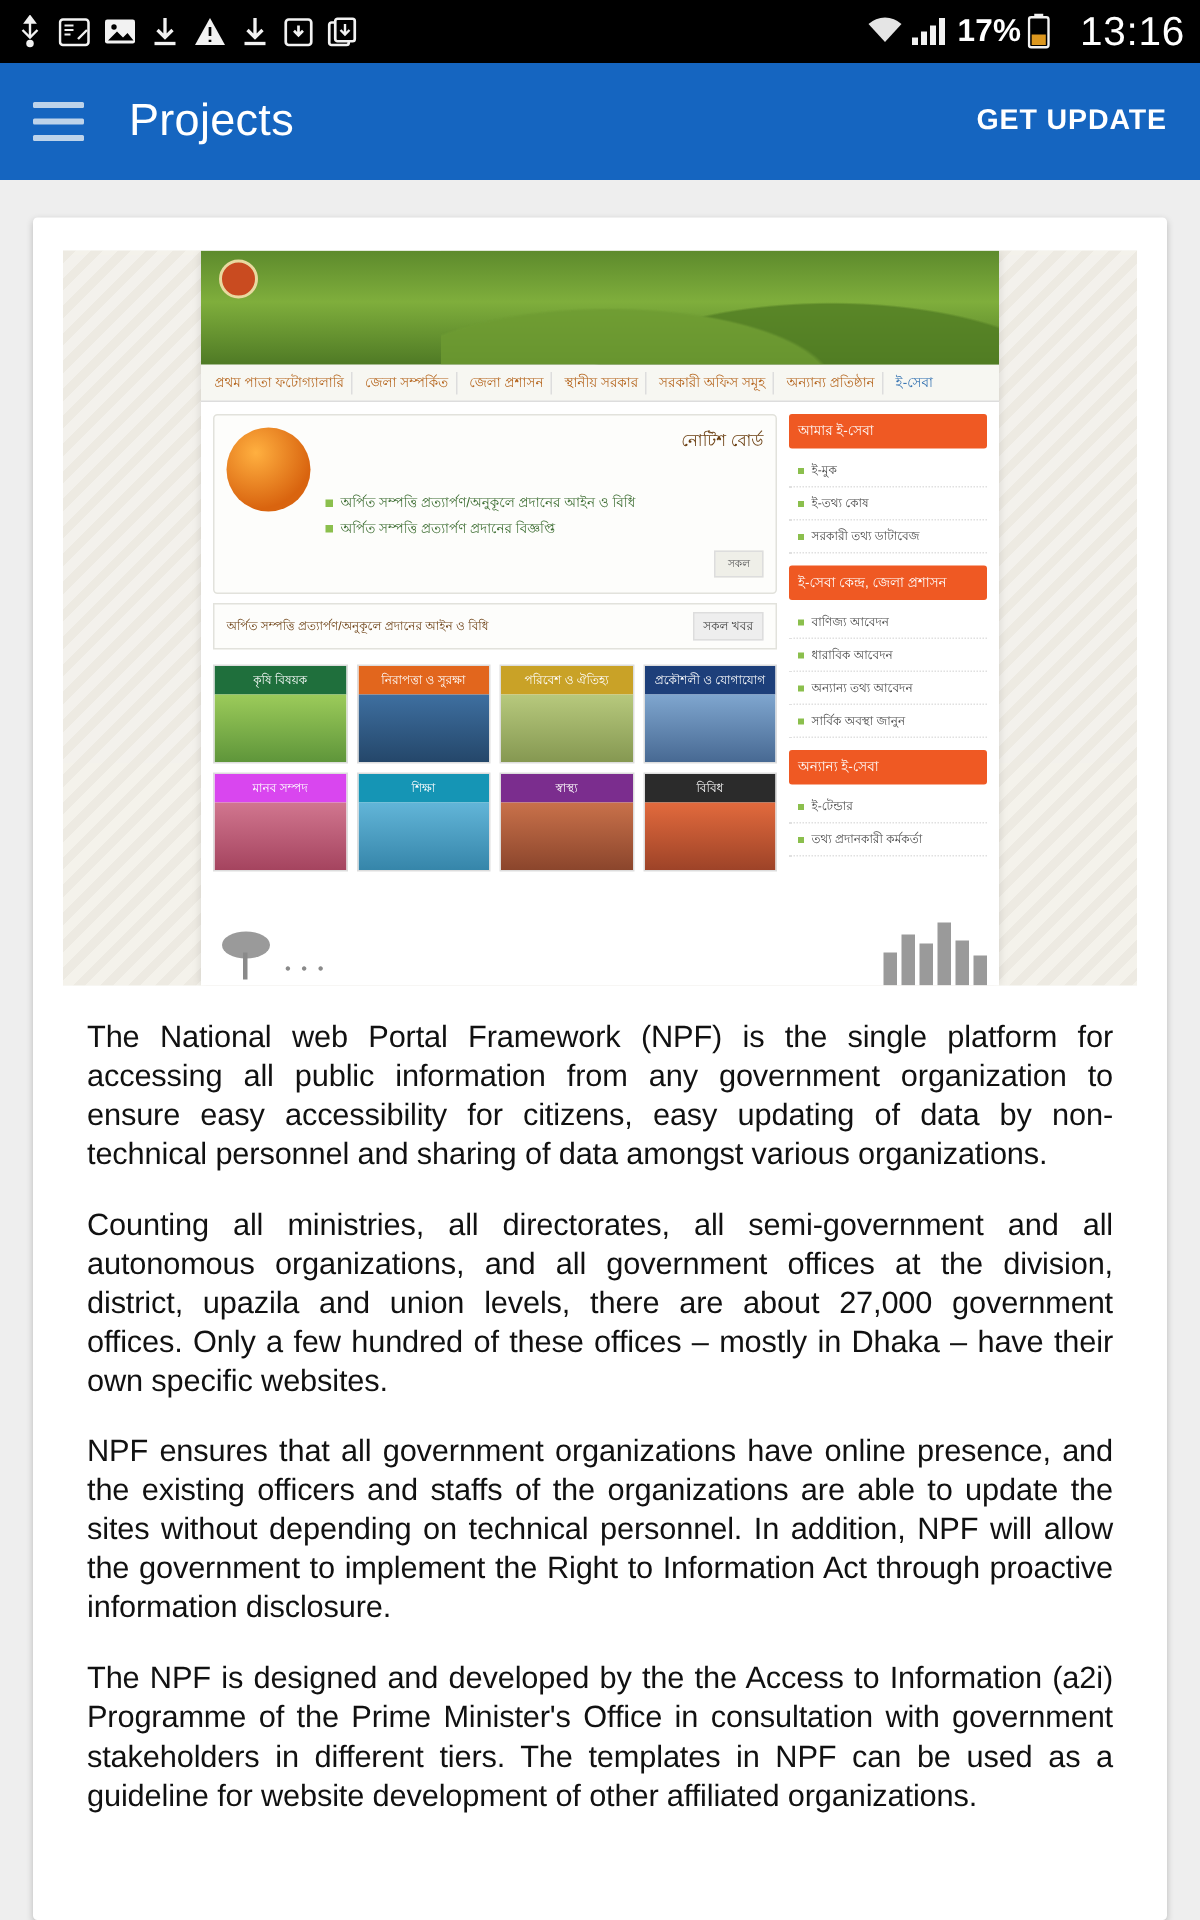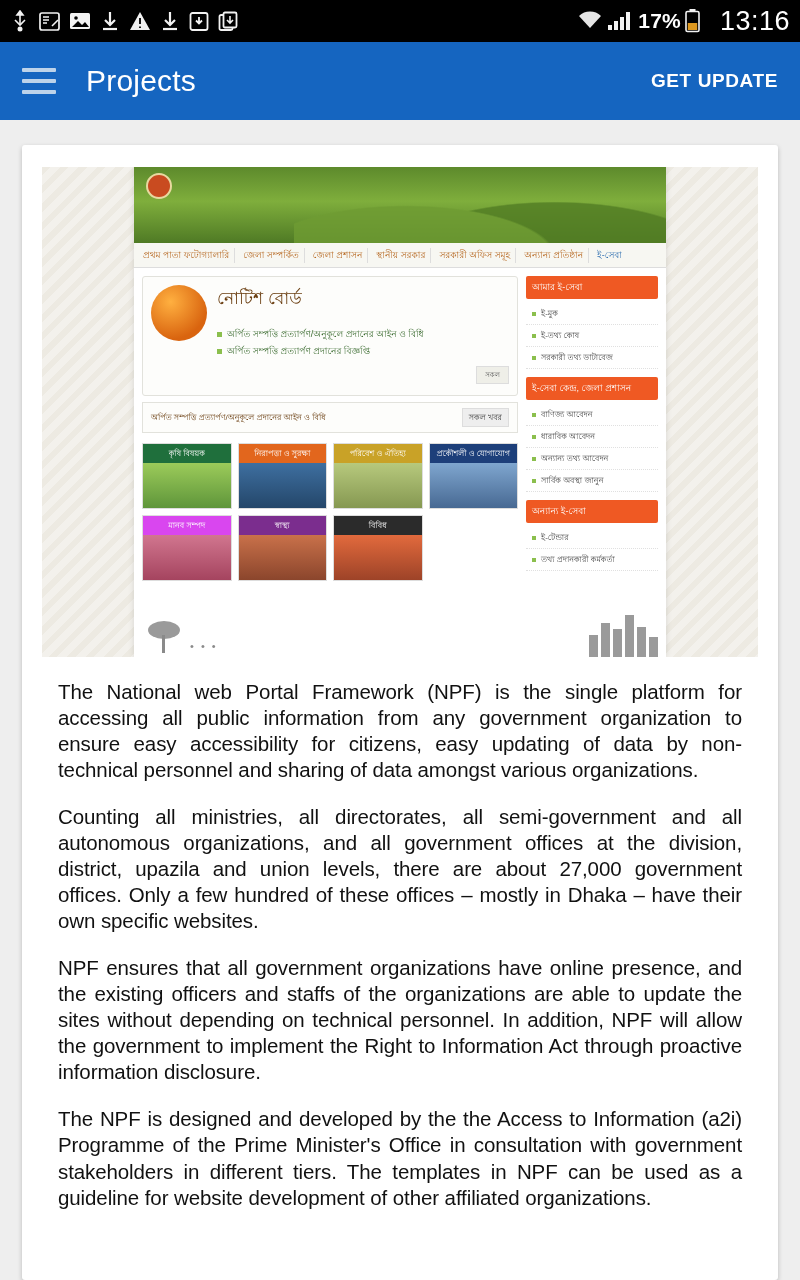--- a/index.html
+++ b/index.html
@@ -173,21 +173,21 @@
     height: 120px;
     display: flex;
     padding: 8px;
     background: #fdfdfb;
   }
   .notice-globe {
     width: 56px; height: 56px; border-radius: 50%;
     background: radial-gradient(circle at 35% 30%, #ffb040, #d9640f 70%);
     flex: none; margin-right: 10px;
   }
-  .notice-title { font-size: 17px; color: #6b3f12; margin-bottom: 13px; }
+  .notice-title { font-size: 11px; color: #6b3f12; margin-bottom: 23px; text-align: right; }
   .notice-list { font-size: 9px; color: #3a6b2f; line-height: 1.9; }
   .notice-list i { display: inline-block; width: 5px; height: 5px; background: #8bbf4d; margin-right: 5px; }
   .notice-btn {
     font-size: 7px; background: #efefe8; border: 1px solid #ddd;
     padding: 2px 8px; float: right; margin-top: 6px; color: #555;
   }
   .notice-row2 {
     margin-top: 6px; border: 1px solid #e2e2dc; background: #fdfdfb;
     font-size: 8px; color: #6b3f12; padding: 5px 8px;
     display: flex; justify-content: space-between; align-items: center;
@@ -395,20 +395,24 @@
               <div class="tile t3">
                   <div class="cap">পরিবেশ ও ঐতিহ্য</div>
                   <div class="pic"></div>
                 </div>
               <div class="tile t4">
                   <div class="cap">প্রকৌশলী ও যোগাযোগ</div>
                   <div class="pic"></div>
                 </div>
               <div class="tile t5">
                   <div class="cap">মানব সম্পদ</div>
+                  <div class="pic"></div>
+                </div>
+              <div class="tile t6">
+                  <div class="cap">শিক্ষা</div>
                   <div class="pic"></div>
                 </div>
               <div class="tile t7">
                   <div class="cap">স্বাস্থ্য</div>
                   <div class="pic"></div>
                 </div>
               <div class="tile t8">
                   <div class="cap">বিবিধ</div>
                   <div class="pic"></div>
                 </div>

